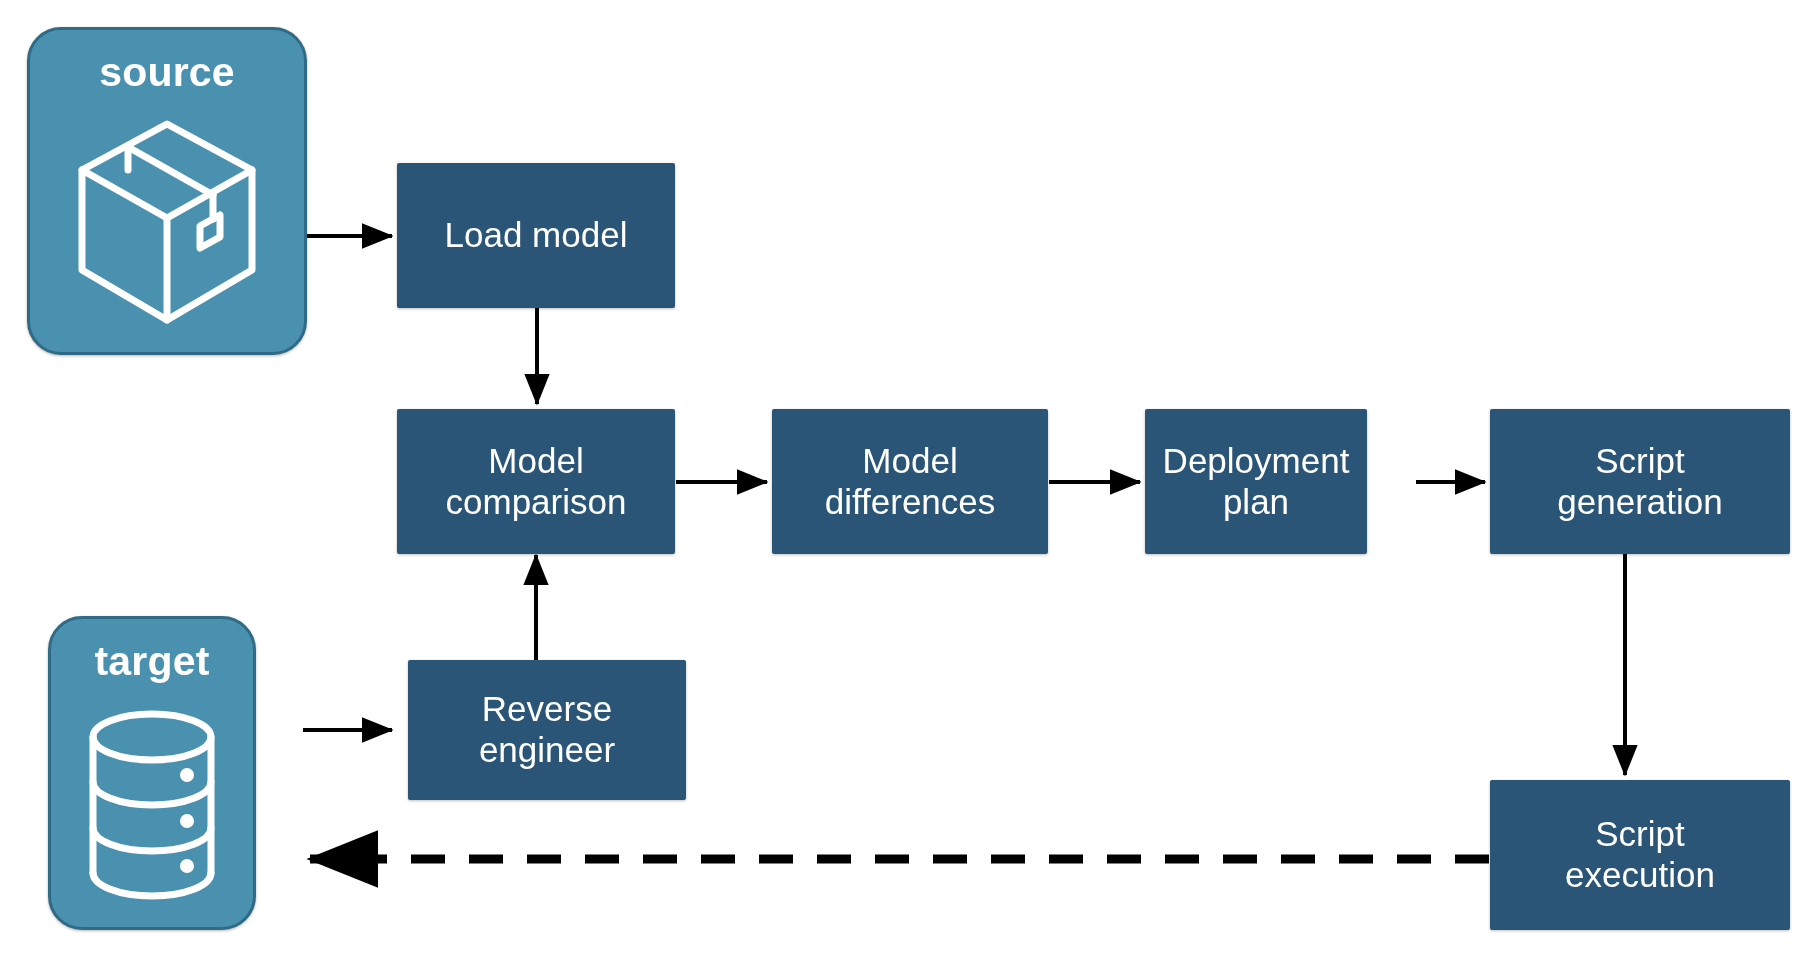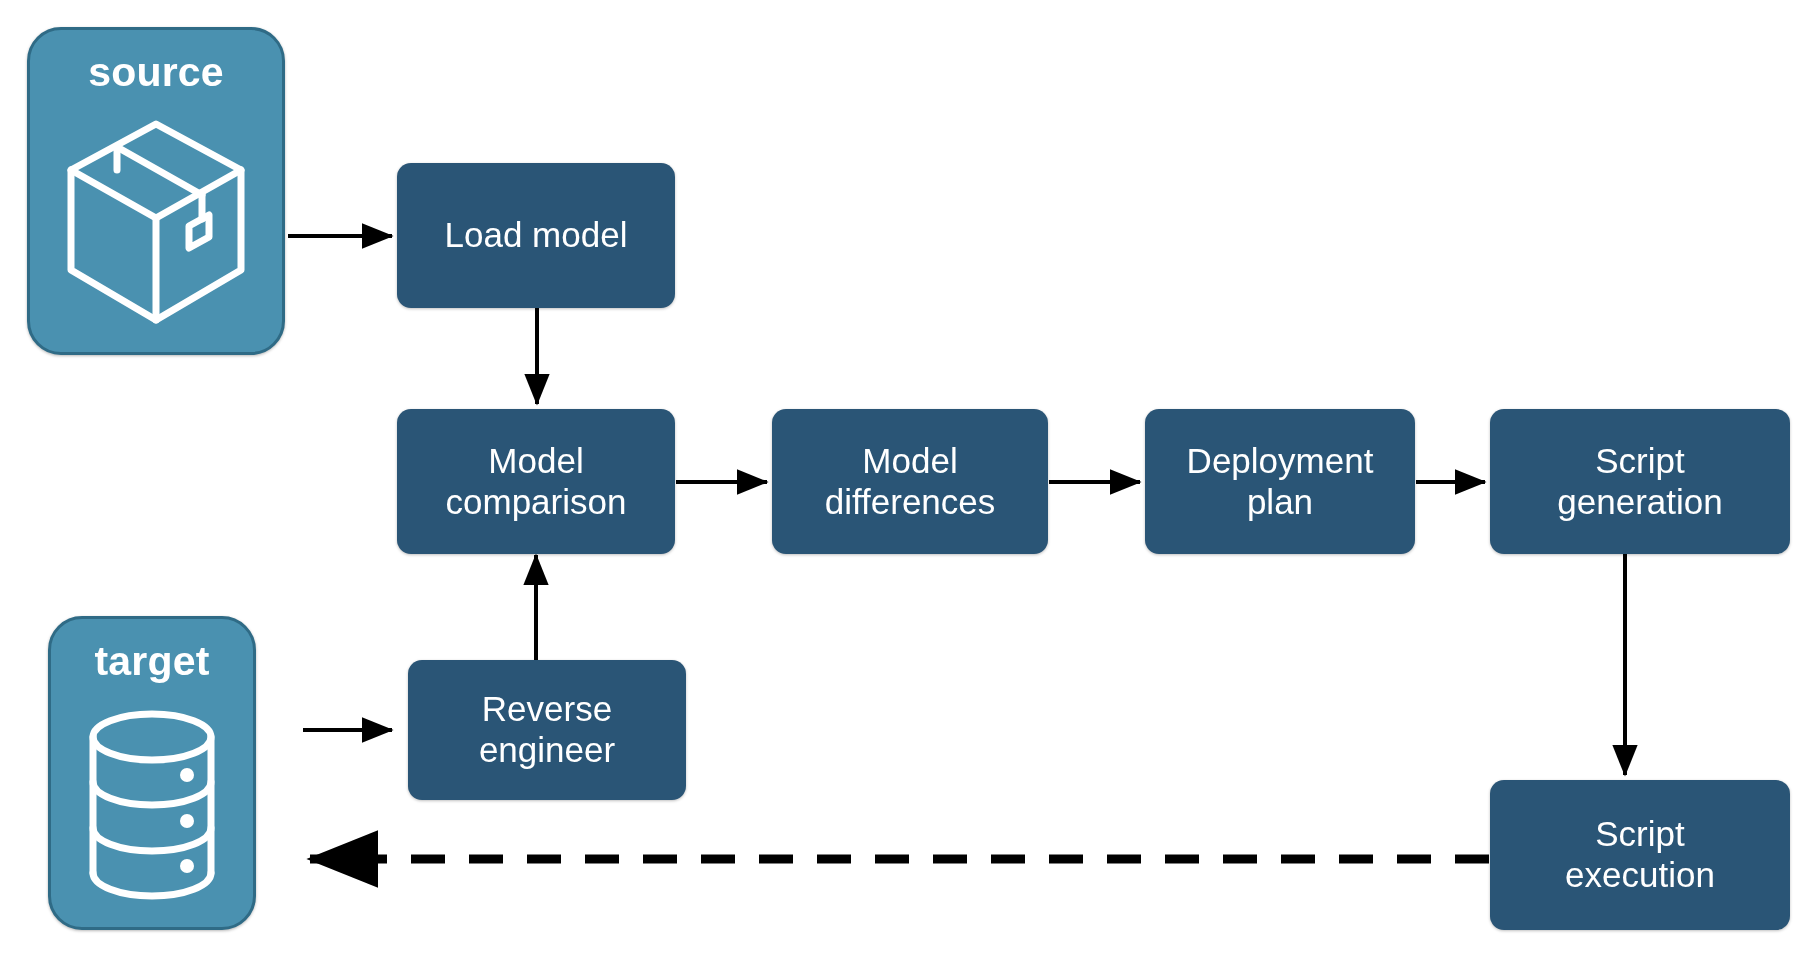--- a/index.html
+++ b/index.html
@@ -54,21 +54,21 @@
   .endpoint .endpoint-icon {
     flex: 1 1 auto;
     display: flex;
     align-items: center;
     justify-content: center;
     width: 100%;
   }
   
   .process {
     background: #2a5576;
-    border-radius: 14px;
+    border-radius: 2px;
     font-size: 35px;
     line-height: 1.16;
     padding: 4px 10px;
     box-shadow: 0 1px 3px rgba(0,0,0,0.25);
   }
   .process .process-label {
     white-space: pre-line;
   }
 </style>
 </head>
@@ -95,21 +95,21 @@
 
     <line x1="1625" y1="554" x2="1625" y2="775" stroke="#000000" stroke-width="4" marker-end="url(#arrowhead)"></line>
 
     <line x1="303" y1="730" x2="392" y2="730" stroke="#000000" stroke-width="4" marker-end="url(#arrowhead)"></line>
 
     <line x1="536" y1="660" x2="536" y2="555" stroke="#000000" stroke-width="4" marker-end="url(#arrowhead)"></line>
 
     <line x1="1489" y1="859" x2="310" y2="859" stroke="#000000" stroke-width="9" stroke-dasharray="34 24" marker-end="url(#arrowhead)"></line>
   </svg>
 
-  <div class="node endpoint" id="node-source" style="left:27px; top:27px; width:258px; height:328px;justify-content:center;">
+  <div class="node endpoint" id="node-source" style="left:27px; top:27px; width:280px; height:328px;justify-content:center;">
     <div class="endpoint-label">source</div>
     <div class="endpoint-icon">
       <svg width="186" height="210" viewBox="0 0 186 210" aria-hidden="true">
         <g fill="none" stroke="#ffffff" stroke-width="7" stroke-linejoin="round" stroke-linecap="round">
 
           <path d="M93 6 L178 52 L178 152 L93 202 L8 152 L8 52 Z"></path>
 
           <path d="M8 52 L93 100 L178 52"></path>
           <path d="M93 100 L93 202"></path>
           <path d="M54 29 L139 77"></path>
@@ -150,21 +150,21 @@
   <div class="node process" id="node-model-comparison" style="left:397px; top:409px; width:278px; height:145px;">
     <span class="process-label">Model
 comparison</span>
   </div>
 
   <div class="node process" id="node-model-differences" style="left:772px; top:409px; width:276px; height:145px;">
     <span class="process-label">Model
 differences</span>
   </div>
 
-  <div class="node process" id="node-deployment-plan" style="left:1145px; top:409px; width:270px; height:145px;">
+  <div class="node process" id="node-deployment-plan" style="left:1145px; top:409px; width:222px; height:145px;">
     <span class="process-label">Deployment
 plan</span>
   </div>
 
   <div class="node process" id="node-script-generation" style="left:1490px; top:409px; width:300px; height:145px;">
     <span class="process-label">Script
 generation</span>
   </div>
 
   <div class="node process" id="node-reverse-engineer" style="left:408px; top:660px; width:278px; height:140px;">

